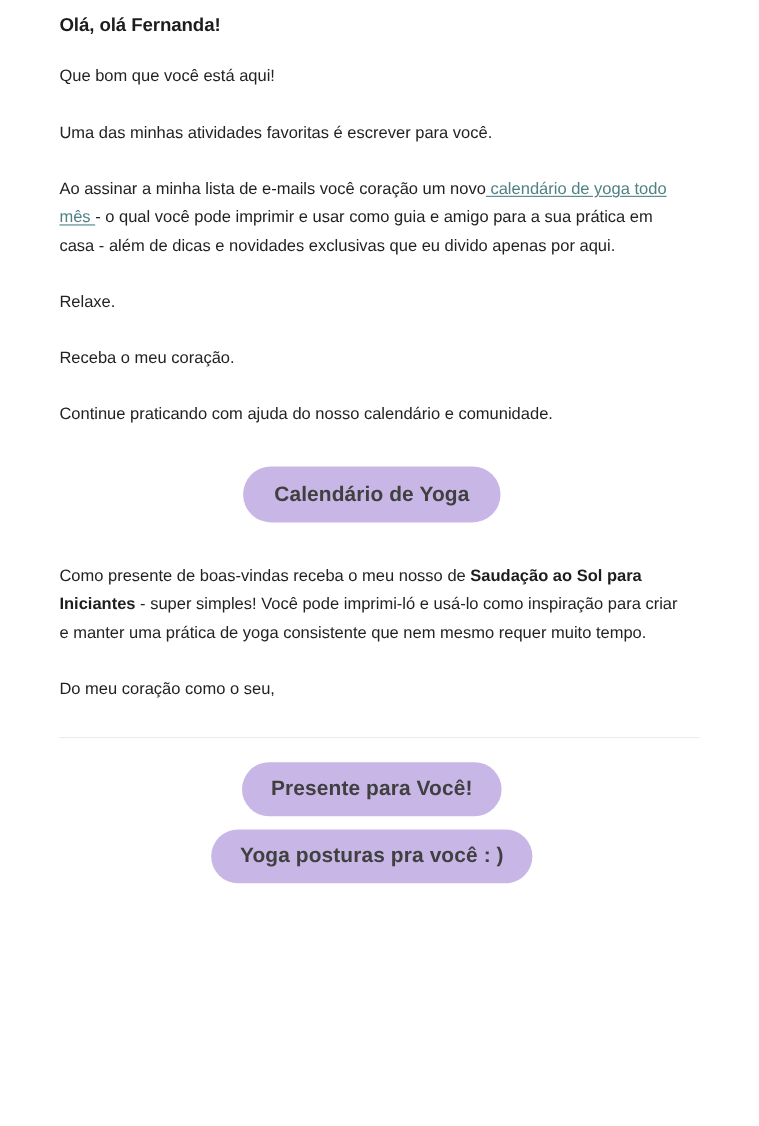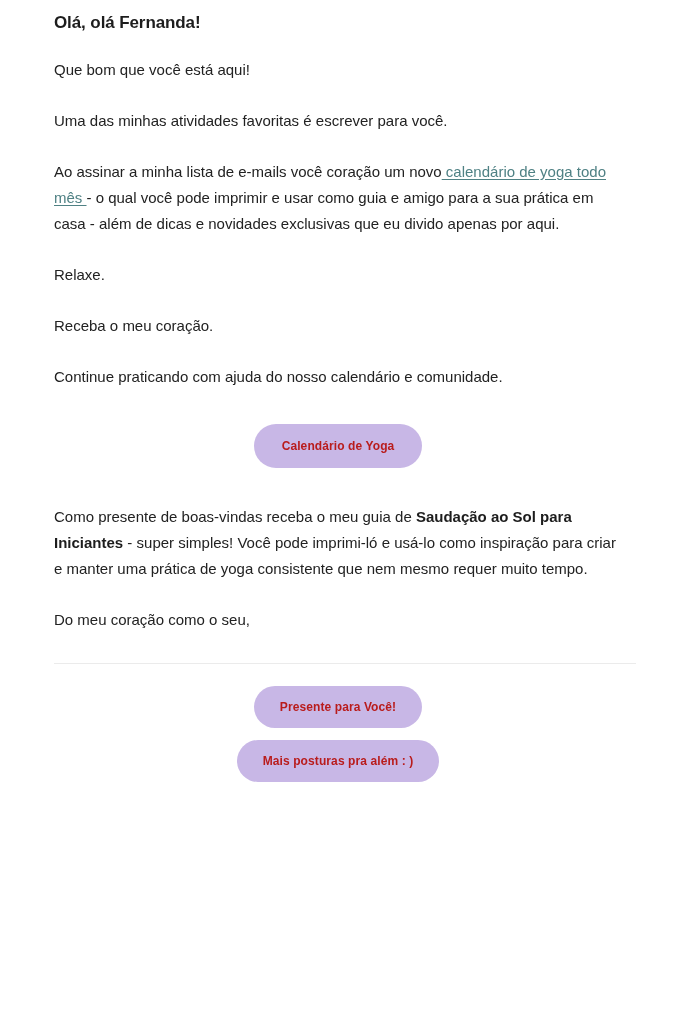--- a/index.html
+++ b/index.html
@@ -64,22 +64,22 @@
   .cta-row.first-cta {
     margin-top: 34px;
     margin-bottom: 36px;
   }
 
   .cta-button {
     display: inline-flex;
     align-items: center;
     justify-content: center;
     background: #c8b7e6;
-    color: #b91c1c;
-    font-size: 12px;
+    color: #404040;
+    font-size: 19px;
     font-weight: bold;
     line-height: 1;
     border: none;
     border-radius: 26px;
     padding: 16px 28px;
     text-align: right;
     letter-spacing: 0.1px;
     cursor: pointer;
     white-space: nowrap;
     font-family: "Liberation Sans", sans-serif;
@@ -123,30 +123,30 @@
 
 
   <p class="paragraph">Receba o meu coração.</p>
 
   <p class="paragraph">Continue praticando com ajuda do nosso calendário e comunidade.</p>
 
   <div class="cta-row first-cta">
     <button class="cta-button" type="button">Calendário de Yoga</button>
   </div>
 
-  <p class="paragraph block-wide"><span>Como presente de boas-vindas receba o meu guia de </span><span class="strong-text">Saudação ao Sol para Iniciantes</span><span> - super simples! Você pode imprimi-ló e usá-lo como inspiração para criar e manter uma prática de yoga consistente que nem mesmo requer muito tempo.</span></p>
+  <p class="paragraph block-wide"><span>Como presente de boas-vindas receba o meu nosso de </span><span class="strong-text">Saudação ao Sol para Iniciantes</span><span> - super simples! Você pode imprimi-ló e usá-lo como inspiração para criar e manter uma prática de yoga consistente que nem mesmo requer muito tempo.</span></p>
 
 
   <p class="paragraph">Do meu coração como o seu,</p>
 
 
   <hr class="divider">
 
   <div class="footer-ctas">
     <div class="cta-row">
       <button class="cta-button" type="button">Presente para Você!</button>
     </div>
     <div class="cta-row">
-      <button class="cta-button" type="button">Mais posturas pra além : )</button>
+      <button class="cta-button" type="button">Yoga posturas pra você : )</button>
     </div>
   </div>
 
 </div>
 
 </body></html>

